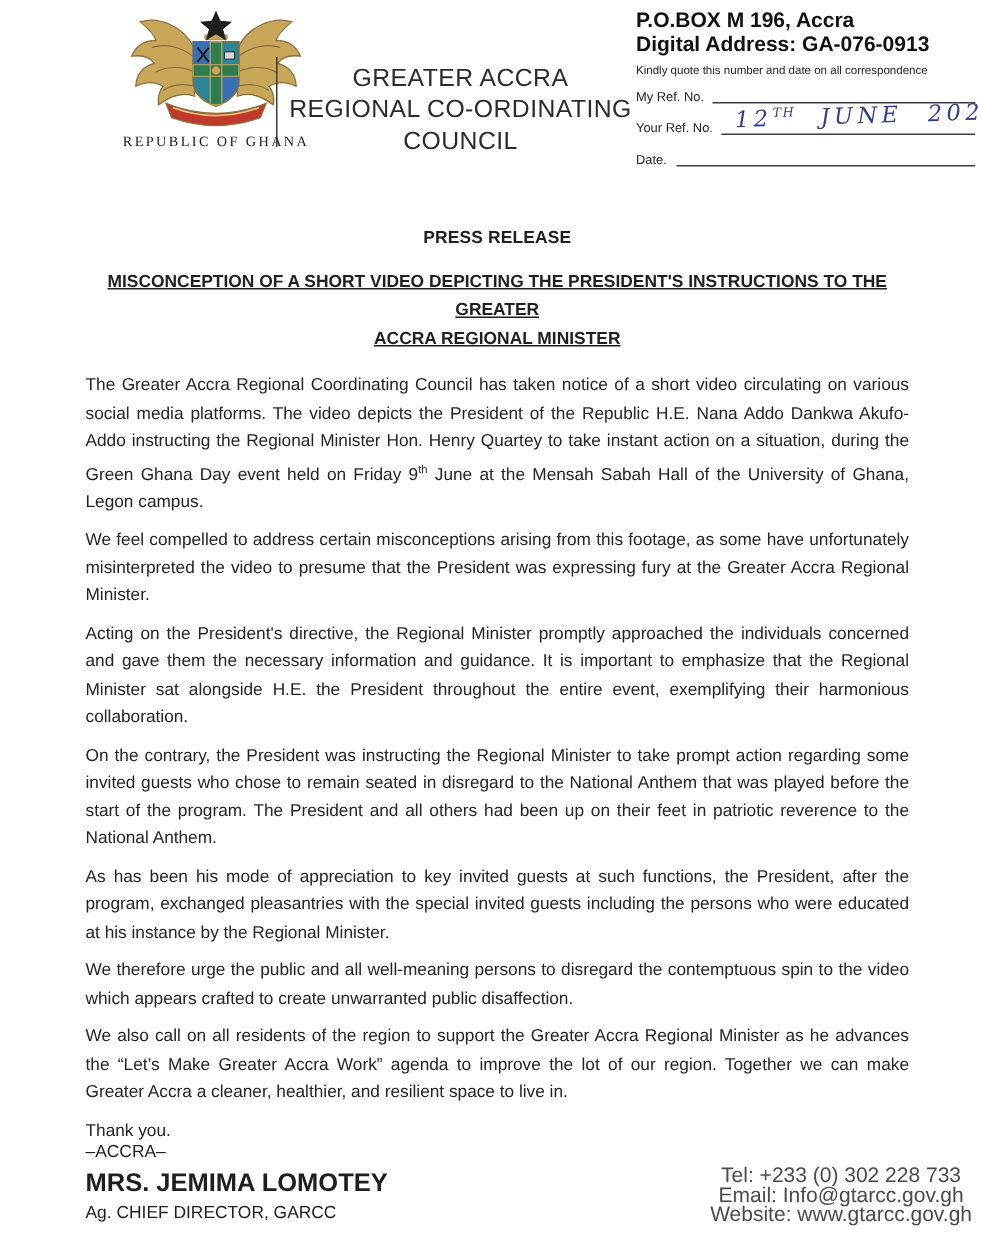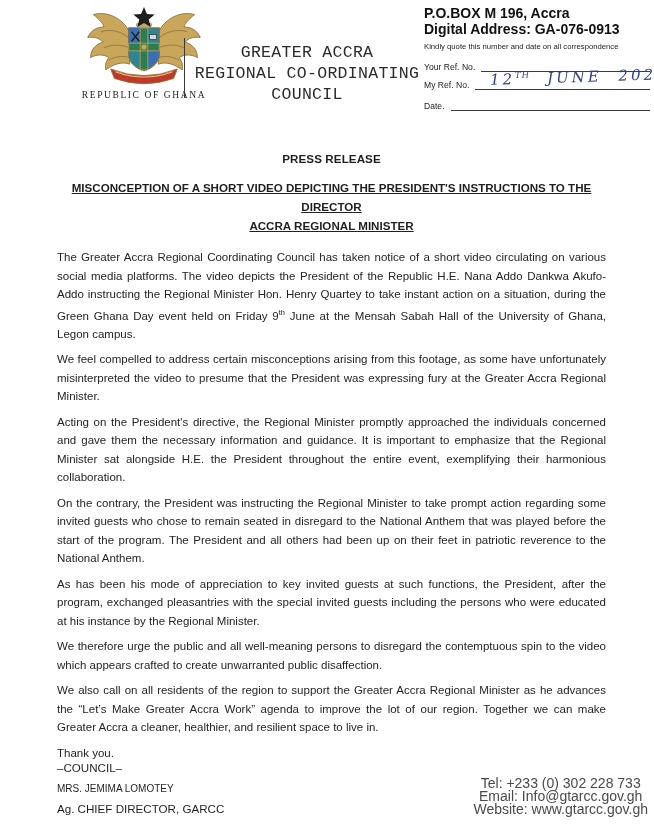--- a/index.html
+++ b/index.html
@@ -36,21 +36,21 @@
     position: absolute;
     left: 184px; top: 38px;
     width: 1.3px; height: 60px;
     background: #3a3a3a;
   }
   .org-title {
     position: absolute;
     left: 188px; top: 42px;
     width: 238px;
     text-align: center;
-    font-family: Liberation Mono, monospace;
+    font-family: Liberation Sans, sans-serif;
     font-size: 16.5px;
     line-height: 21px;
     letter-spacing: 0.3px;
     color: #2b2b2b;
   }
   .contact-box {
     position: absolute;
     left: 424px; top: 6px;
     width: 226px;
   }
@@ -131,21 +131,21 @@
   .doc-body p.no-justify { text-align: left; }
 
   
   .signature-block {
     position: absolute;
     left: 57px; top: 758px;
     font-size: 11.6px;
     line-height: 20.5px;
     color: #1f1f1f;
   }
-  .signature-block .sig-name { font-weight: normal; font-size: 10px; }
+  .signature-block .sig-name { font-weight: bold; font-size: 17px; }
   .contact-footer {
     position: absolute;
     right: 6px; top: 777px;
     text-align: center;
     font-size: 14px;
     line-height: 13px;
     color: #4a4a4a;
   }
 </style>
 </head>
@@ -191,59 +191,59 @@
     <div>GREATER ACCRA</div>
     <div>REGIONAL CO-ORDINATING</div>
     <div>COUNCIL</div>
   </div>
 
   <div class="contact-box">
     <div class="addr">P.O.BOX M 196, Accra</div>
     <div class="addr">Digital Address: GA-076-0913</div>
     <div class="contact-note">Kindly quote this number and date on all correspondence</div>
 
+    <div class="ref-row row-myref">
+      <span>My Ref. No.</span>
+      <span class="ref-line"></span>
+    </div>
     <div class="ref-row row-yourref">
       <span>Your Ref. No.</span>
       <span class="ref-line"></span>
     </div>
-    <div class="ref-row row-myref">
-      <span>My Ref. No.</span>
-      <span class="ref-line"></span>
-    </div>
     <div class="ref-row row-date">
       <span>Date.</span>
       <span class="ref-line"></span>
     </div>
 
     <div class="handwritten-date">
       <span>12</span><sup>TH</sup><span> JUNE 2023</span>
     </div>
   </div>
 
   <div class="doc-body">
     <div class="press-release-title">PRESS RELEASE</div>
 
     <div class="doc-heading">
-      <div class="hline">MISCONCEPTION OF A SHORT VIDEO DEPICTING THE PRESIDENT'S INSTRUCTIONS TO THE DIRECTOR</div>
+      <div class="hline">MISCONCEPTION OF A SHORT VIDEO DEPICTING THE PRESIDENT'S INSTRUCTIONS TO THE GREATER</div>
       <div class="hline">ACCRA REGIONAL MINISTER</div>
     </div>
 
     <p><span>The Greater Accra Regional Coordinating Council has taken notice of a short video circulating on various social media platforms. The video depicts the President of the Republic H.E. Nana Addo Dankwa Akufo-Addo instructing the Regional Minister Hon. Henry Quartey to take instant action on a situation, during the Green Ghana Day event held on Friday 9</span><sup>th</sup><span> June at the Mensah Sabah Hall of the University of Ghana, Legon campus.</span></p>
 
     <p>We feel compelled to address certain misconceptions arising from this footage, as some have unfortunately misinterpreted the video to presume that the President was expressing fury at the Greater Accra Regional Minister.</p>
     <p>Acting on the President's directive, the Regional Minister promptly approached the individuals concerned and gave them the necessary information and guidance. It is important to emphasize that the Regional Minister sat alongside H.E. the President throughout the entire event, exemplifying their harmonious collaboration.</p>
     <p>On the contrary, the President was instructing the Regional Minister to take prompt action regarding some invited guests who chose to remain seated in disregard to the National Anthem that was played before the start of the program. The President and all others had been up on their feet in patriotic reverence to the National Anthem.</p>
     <p>As has been his mode of appreciation to key invited guests at such functions, the President, after the program, exchanged pleasantries with the special invited guests including the persons who were educated at his instance by the Regional Minister.</p>
     <p>We therefore urge the public and all well-meaning persons to disregard the contemptuous spin to the video which appears crafted to create unwarranted public disaffection.</p>
     <p>We also call on all residents of the region to support the Greater Accra Regional Minister as he advances the “Let’s Make Greater Accra Work” agenda to improve the lot of our region. Together we can make Greater Accra a cleaner, healthier, and resilient space to live in.</p>
     <p class="no-justify">Thank you.</p>
   </div>
 
   <div class="signature-block">
-    <div>–COUNCIL–</div>
+    <div>–ACCRA–</div>
     <div class="sig-name">MRS. JEMIMA LOMOTEY</div>
     <div>Ag. CHIEF DIRECTOR, GARCC</div>
   </div>
 
   <div class="contact-footer">
     <div>Tel: +233 (0) 302 228 733</div>
     <div>Email:  Info@gtarcc.gov.gh</div>
     <div>Website: www.gtarcc.gov.gh</div>
   </div>
 

